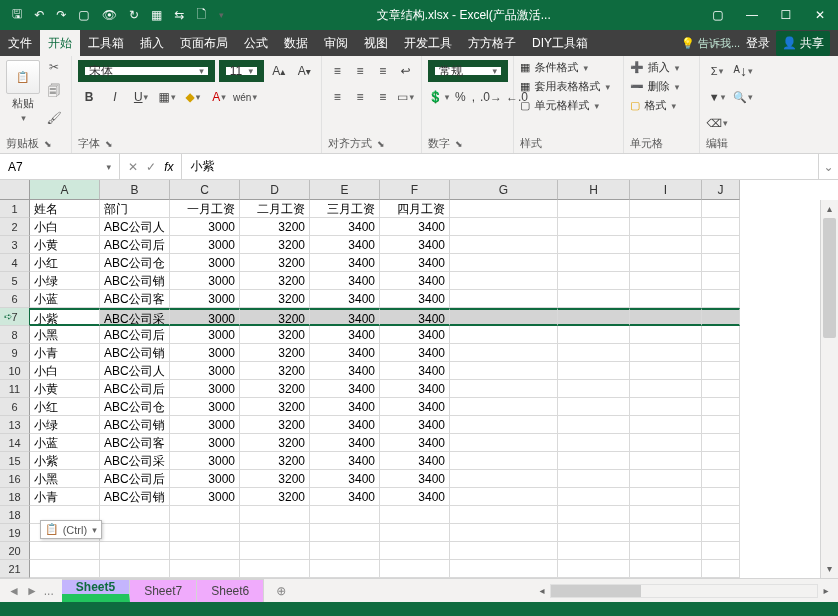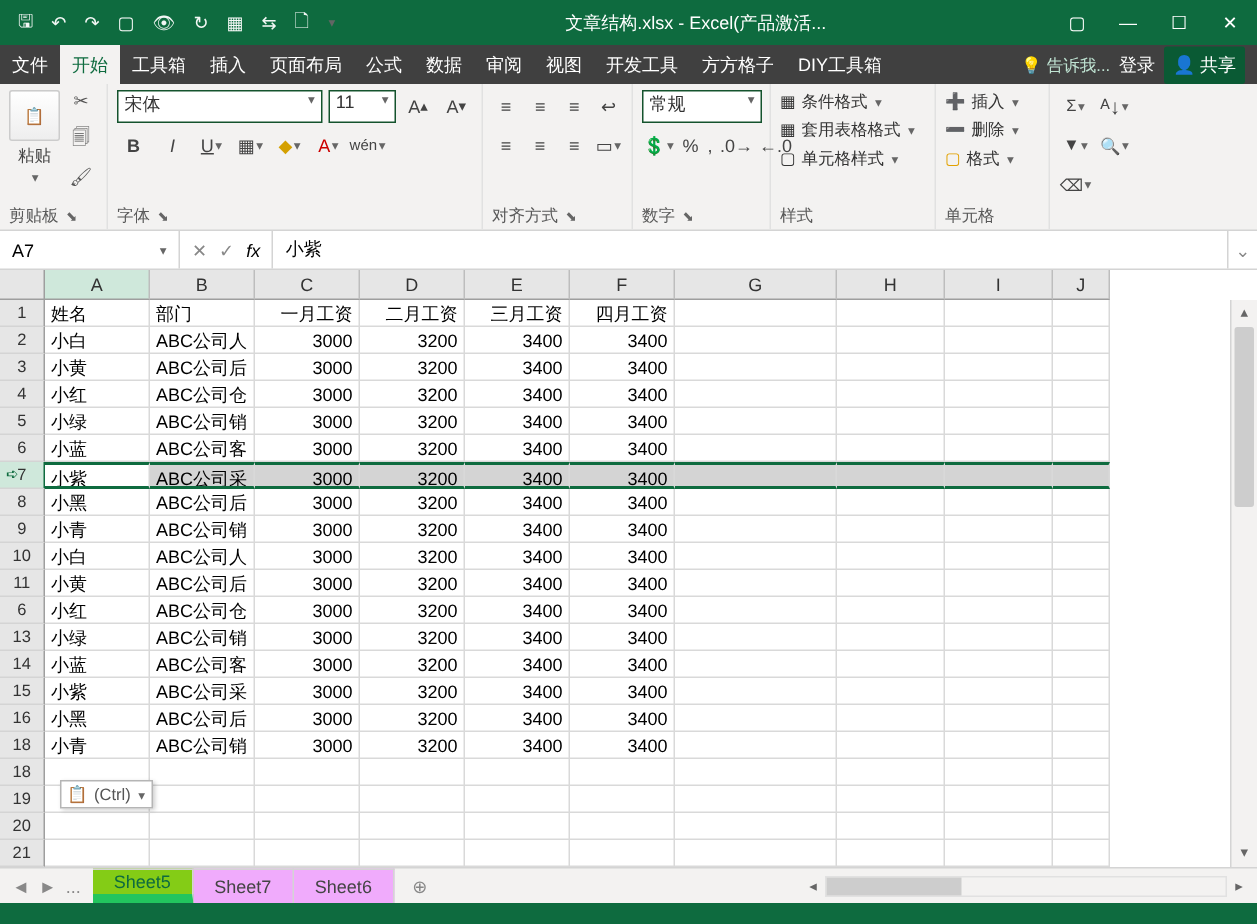--- a/index.html
+++ b/index.html
@@ -17,21 +17,21 @@
 .ribtabs .tell { color:#bfe3d2; font-size:11px; }
 .ribtabs .share { background:#0a5a34; padding:4px 6px; border-radius:2px; display:flex; align-items:center; gap:3px;}
 .ribbon { background:#f3f2f1; height:98px; display:flex; border-bottom:1px solid #d4d4d4; }
 .group { border-right:1px solid #e1e1e1; padding:4px 6px 2px 6px; display:flex; flex-direction:column; justify-content:space-between; }
 .group .body { display:flex; gap:6px; align-items:flex-start; }
 .group .lab { text-align:center; font-size:11px; color:#595959; padding-top:2px; display:flex; justify-content:flex-start; align-items:center; gap:4px;}
 .btnstack { display:flex; flex-direction:column; align-items:center; gap:2px; font-size:11px; color:#444; }
 .paste-btn { width:34px; height:34px; background:linear-gradient(#fff,#eee); border:1px solid #ccc; border-radius:2px; display:flex; align-items:center; justify-content:center; }
 .scis { width:16px; height:50px; display:flex; flex-direction:column; gap:8px; align-items:center; color:#555; }
 .row { display:flex; gap:4px; align-items:center; }
-.combo { border:1px solid #14532d; background:#fff; height:22px; display:flex; padding:0 4px; font-size:12px; color:#333; }
+.combo { border:7px solid #14532d; background:#fff; height:22px; display:flex; align-items:center; padding:0 4px; font-size:12px; color:#333; }
 .mini { width:22px; height:22px; display:flex; align-items:center; justify-content:center; color:#444; border:1px solid transparent; }
 .groupc { display:flex; flex-direction:column; gap:4px; }
 .editg { display:flex; flex-direction:column; gap:4px; font-size:11px; color:#333; }
 .editg .r { display:flex; align-items:center; gap:4px; }
 .caret { font-size:9px; color:#666; margin-left:1px; }
 .fx-row { height:26px; border-bottom:1px solid #d4d4d4; display:flex; align-items:stretch; background:#fff; }
 .namebox { width:120px; border-right:1px solid #d4d4d4; display:flex; align-items:center; padding:0 8px; font-size:12px; }
 .fxbtns { display:flex; align-items:center; gap:8px; padding:0 8px; border-right:1px solid #d4d4d4; color:#888; }
 .fxbtns .fx { font-style:italic; color:#000000; }
 .fxval { flex:1; display:flex; align-items:center; padding:0 8px; font-size:12px; }
@@ -49,21 +49,21 @@
 .topline { border-top:2px solid #0e6b3f; }
 .botline { border-bottom:2px solid #0e6b3f; }
 .paste-ind { position:absolute; left:40px; top:340px; background:#fff; border:1px solid #b5b5b5; box-shadow:1px 1px 3px rgba(0,0,0,.2); padding:2px 4px; font-size:11px; display:flex; align-items:center; gap:4px; color:#555; }
 .vsb { position:absolute; right:0; top:20px; bottom:0; width:18px; background:#f3f2f1; border-left:1px solid #d4d4d4; }
 .vsb .up,.vsb .dn { height:18px; text-align:center; font-size:10px; color:#666; line-height:18px; }
 .vsb .thumb { position:absolute; top:18px; left:2px; right:2px; height:120px; background:#cdcdcd; border-radius:2px; }
 .vsb .dn { position:absolute; bottom:0; width:100%; }
 .sheetbar { height:24px; background:#f3f2f1; border-top:1px solid #d4d4d4; display:flex; align-items:stretch; }
 .sheetbar .nav { display:flex; align-items:center; gap:6px; padding:0 8px; color:#888; }
 .stab { padding:4px 14px; border-right:1px solid #d4d4d4; border-top:1px solid #d4d4d4; background:#f0abfc; color:#444; font-size:12px; display:flex; align-items:center; }
-.stab.active { background:#84cc16; border-bottom:6px solid #22c55e; color:#0e6b3f; font-weight:400; }
+.stab.active { background:#c4b5fd; border-bottom:8px solid #22c55e; color:#0e6b3f; font-weight:700; }
 .stab.add { width:34px; justify-content:center; color:#888; background:transparent; border:none; }
 .hscroll { flex:1; display:flex; align-items:center; justify-content:flex-end; padding-right:4px;}
 .hsb { width:300px; height:14px; background:#f3f2f1; display:flex; align-items:center; }
 .hsb .tr { flex:1; height:14px; background:#f3f2f1; position:relative; border:1px solid #e1e1e1;}
 .hsb .th { position:absolute; left:0; top:0; bottom:0; width:90px; background:#cdcdcd; }
 .hsb .ar { width:16px; text-align:center; font-size:10px; color:#666; }
 .statusbar { height:14px; background:#0e6b3f; }
 .corner { background:#e6e6e6; border-right:1px solid #9e9e9e; border-bottom:1px solid #9e9e9e; }
 </style>
 </head>
@@ -272,20 +272,23 @@
           <span class="mini" style="font-size:14px">ᴬ↓<span class="caret">▾</span></span>
         </div>
       <div class="r">
           <span class="mini">▼<span class="caret">▾</span></span>
           <span class="mini">🔍<span class="caret">▾</span></span>
         </div>
       <div class="r">
           <span class="mini">⌫<span class="caret">▾</span></span>
         </div>
     </div>
+    <div class="lab">
+        <span>编辑</span>
+      </div>
   </div>
 </div>
 
 <div class="fx-row">
   <div class="namebox">
       <span>A7</span>
       <span class="caret" style="margin-left:auto">▾</span>
     </div>
   <div class="fxbtns">
     <span>✕</span>

